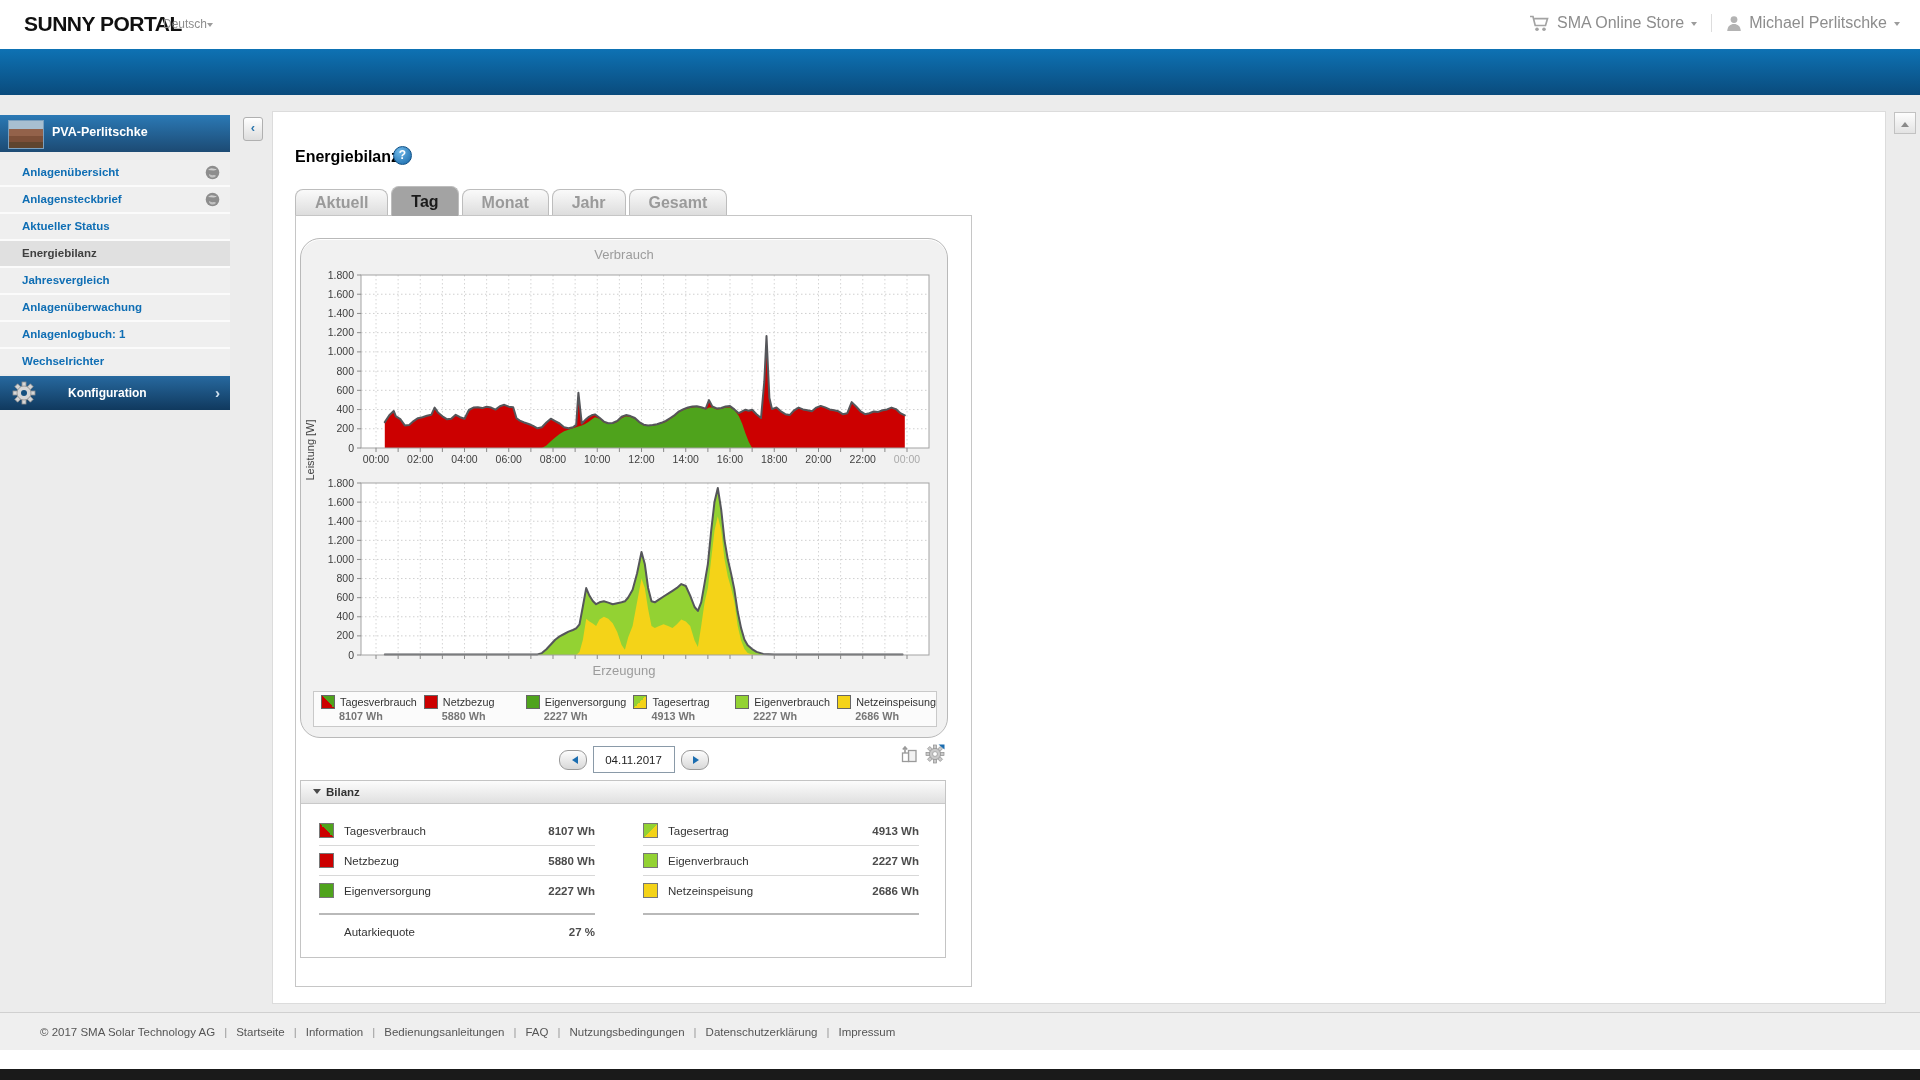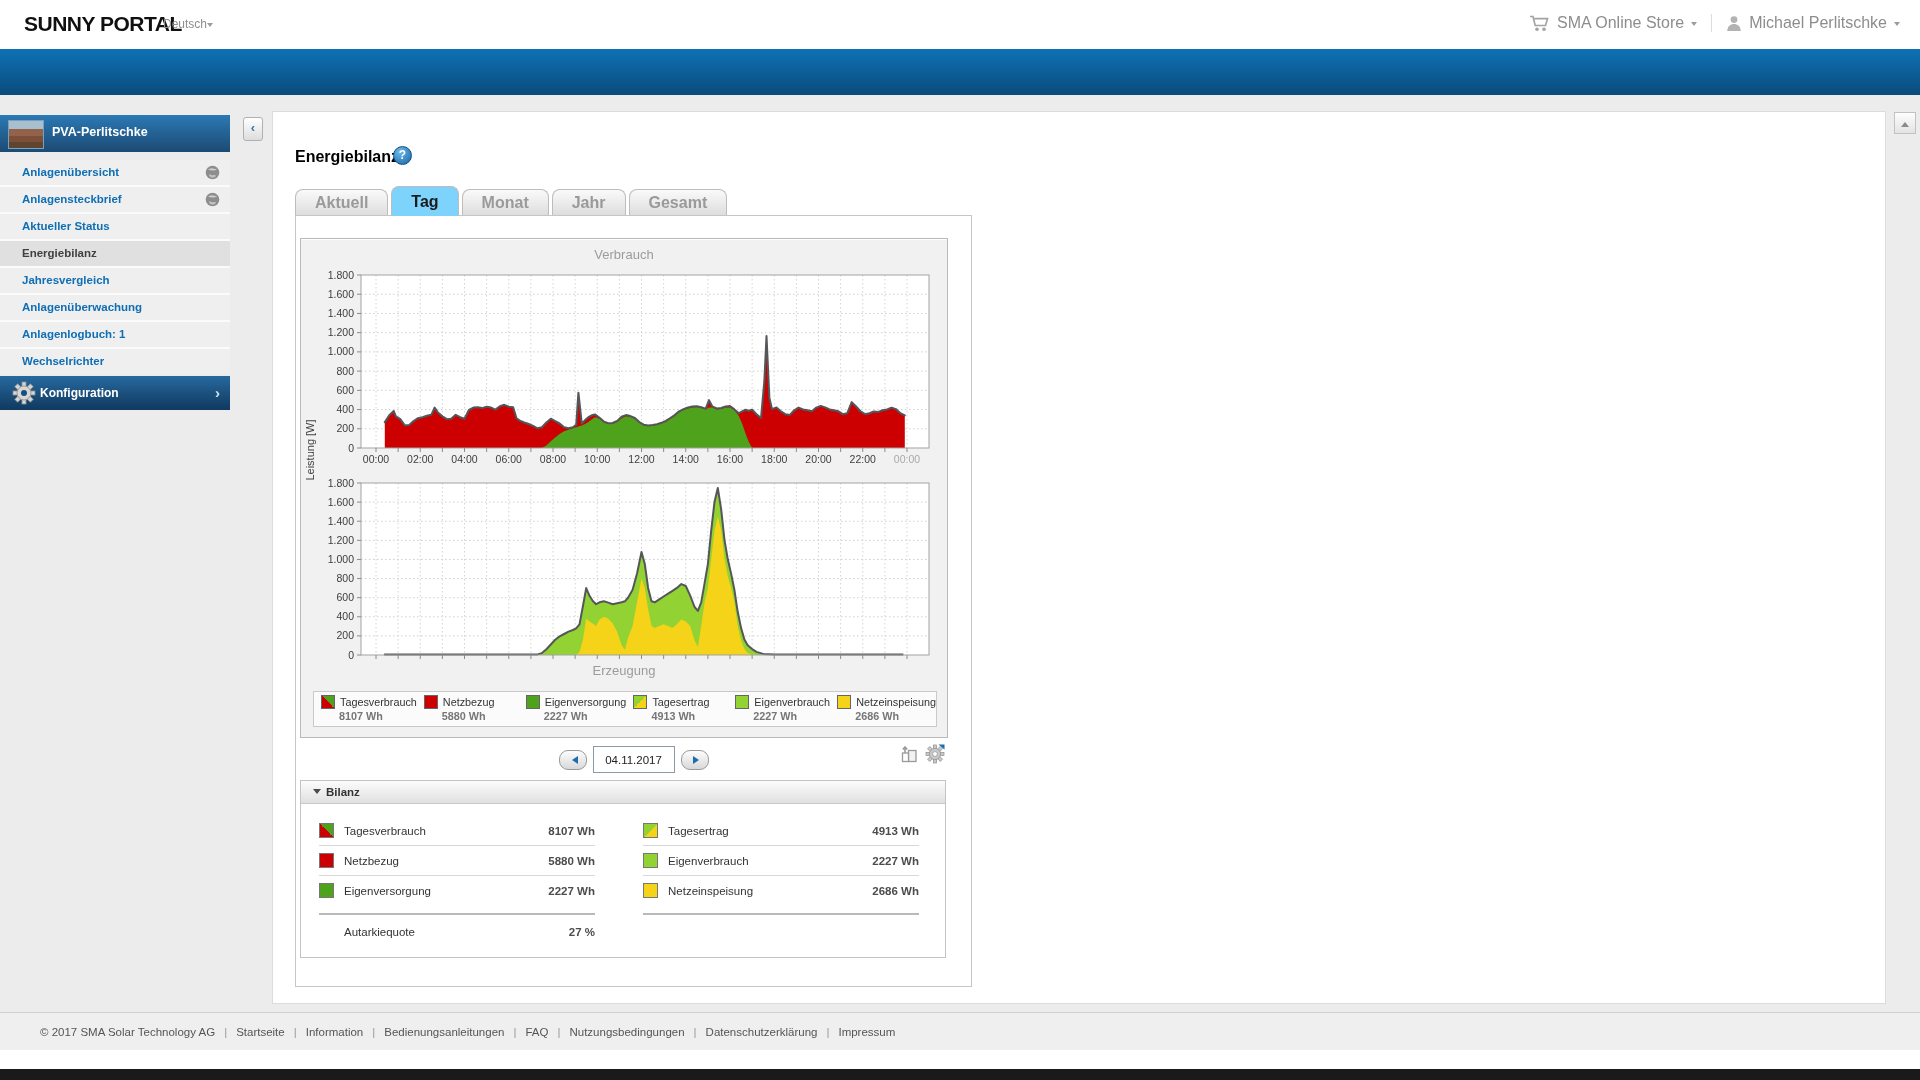--- a/index.html
+++ b/index.html
@@ -23,42 +23,42 @@
   .plant-header{position:relative;height:37px;background:linear-gradient(#2b79b5,#1c4a73)}
   .thumb{position:absolute;left:8px;top:5px;width:34px;height:27px;border:1px solid #7aa0bf;
          background:linear-gradient(180deg,#a8bfd0 0 28%,#93624a 28% 55%,#7c4f38 55% 78%,#5f452f 78%)}
   .plant-name{position:absolute;left:52px;top:10px;color:#fff;font-weight:bold;font-size:12.5px}
   .nav-wrap{margin-top:8px;background:#fbfbfb}
   .nav-item{height:25px;margin-bottom:2px;background:#efefef;position:relative;line-height:25px;
             padding-left:22px;font-size:11.5px;font-weight:bold;color:#0f6eb4;cursor:pointer}
   .nav-item.selected{background:#e0e0e0;color:#404040}
   .nav-item svg{position:absolute;right:10px;top:5px}
   .config{position:relative;height:34px;margin-top:2px;background:linear-gradient(#27699f,#10395e);
-          color:#fff;font-weight:bold;font-size:12px;line-height:34px;padding-left:40px;cursor:pointer}
+          color:#fff;font-weight:bold;font-size:12px;line-height:34px;padding-left:68px;cursor:pointer}
   .config .gear{position:absolute;left:12px;top:5px}
   .config .arrow{position:absolute;right:10px;top:0;color:#cfe0ee;font-size:15px}
 
   .collapse-btn{position:absolute;left:243px;top:117px;width:18px;height:22px;border:1px solid #b0b0b0;border-radius:3px;
                 background:linear-gradient(#fff,#ddd);color:#2d77ad;font-weight:bold;font-size:13px;line-height:20px;
                 text-align:center;cursor:pointer}
 
   
   .main-panel{position:absolute;left:272px;top:111px;width:1614px;height:893px;background:#fff;border:1px solid #dcdcdc;box-sizing:border-box}
   .page-title{position:absolute;left:22px;top:36px;font-size:16px;font-weight:bold;color:#000}
   .help-icon{position:absolute;left:120px;top:34px;width:19px;height:19px;border-radius:50%;cursor:pointer;
              background:radial-gradient(circle at 35% 28%,#6fb9e9,#1465a7);border:1px solid #0d4f86;box-sizing:border-box;
              color:#fff;font-weight:bold;text-align:center;line-height:17px;font-size:12px}
   .tabs{position:absolute;left:22px;top:76px;height:28px;display:flex;align-items:flex-end}
   .tab{height:26px;line-height:26px;padding:0 19px;margin-right:3px;border:1px solid #bdbdbd;border-bottom:none;
        border-radius:8px 8px 0 0;background:linear-gradient(#fafafa,#dcdcdc);color:#9a9a9a;font-weight:bold;font-size:16px;cursor:pointer}
-  .tab.active{background:#7dd3fc;color:#1a1a1a;height:29px;line-height:29px;position:relative;z-index:2}
+  .tab.active{background:#a3a3a3;color:#1a1a1a;height:29px;line-height:29px;position:relative;z-index:2}
   .tab-content{position:absolute;left:22px;top:103px;width:677px;height:772px;border:1px solid #c6c6c6;background:#fff;box-sizing:border-box}
 
   
-  .chart-card{position:absolute;left:4px;top:22px;width:648px;height:500px;border:1px solid #b9b9b9;border-radius:0;
+  .chart-card{position:absolute;left:4px;top:22px;width:648px;height:500px;border:1px solid #b9b9b9;border-radius:20px;
               background:#f1f1f1;box-sizing:border-box;box-shadow:inset 0 1px 0 #fff}
   .fig-title{position:absolute;left:0;width:100%;text-align:center;color:#9c9c9c;font-size:13px}
   .chart-svg{position:absolute;left:2px}
   svg{font-family:"Liberation Sans",sans-serif}
   .ylabel{position:absolute;left:-26px;top:205px;width:70px;transform:rotate(-90deg);font-size:11px;color:#3f3f3f;text-align:center}
   .legend{position:absolute;left:12px;top:452px;width:622px;height:34px;border:1px solid #c9c9c9;background:#fbfbfb;display:flex}
   .lg-cell{flex:1;padding:3px 0 0 7px}
   .lg-head{display:flex;align-items:center;gap:5px}
   .lg-sw{width:12px;height:12px;border:1px solid #666;flex:none}
   .lg-label{font-size:10.8px;color:#333;white-space:nowrap}

